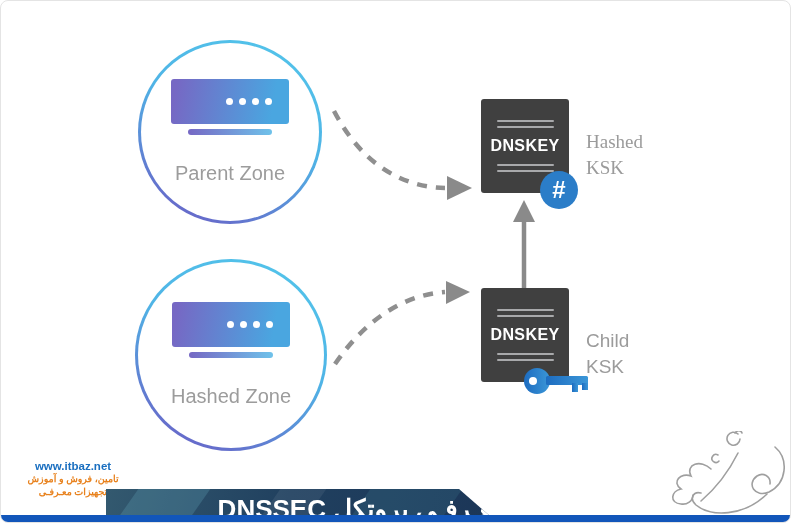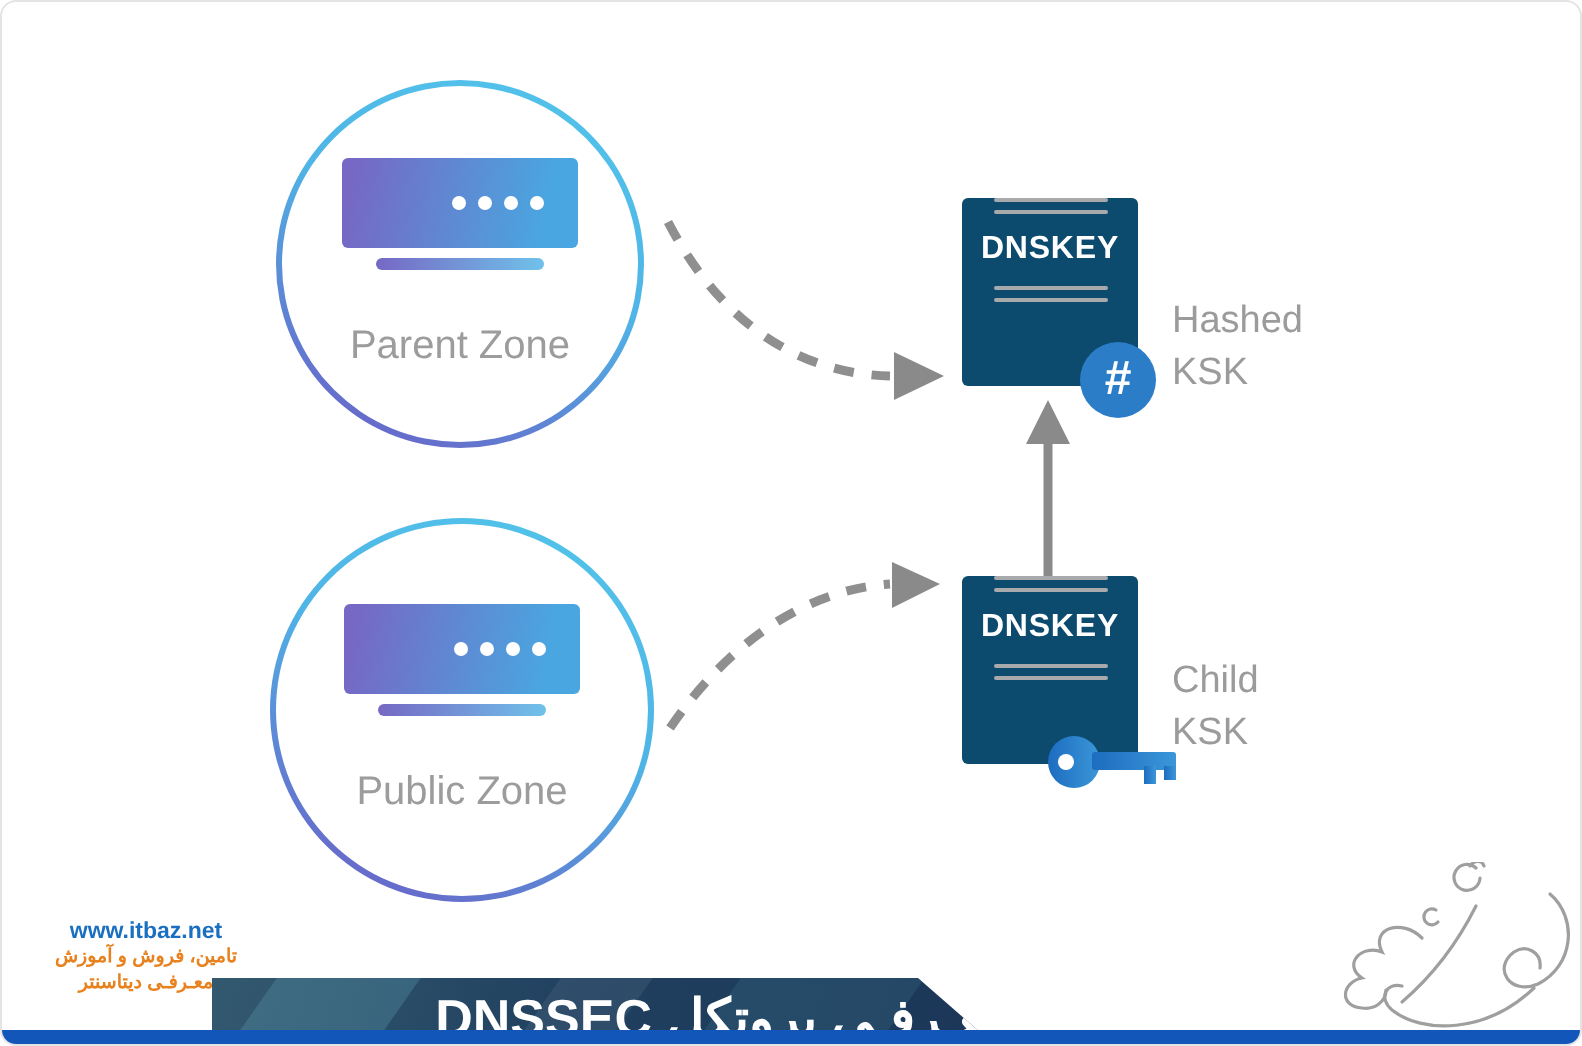--- a/index.html
+++ b/index.html
@@ -16,36 +16,36 @@
   .server-rect{width:118px;height:45px;border-radius:3px;
     background:linear-gradient(100deg,#7668c4 5%,#4aa6e0 85%);
     display:flex;align-items:center;justify-content:flex-end;padding-right:17px;box-sizing:border-box;}
   .server-dots{display:flex;gap:6px;}
   .server-dots i{width:7px;height:7px;border-radius:50%;background:#fff;}
   .server-underline{width:84px;height:6px;border-radius:3px;margin-top:5px;
     background:linear-gradient(90deg,#7668c4,#6fc2ea);}
   .zone-label{margin-top:27px;font-size:20px;color:#9c9c9c;}
 
   
-  .dnskey-box{position:absolute;width:88px;height:94px;background:#0c4a6e;border-radius:3px;
-    display:flex;flex-direction:column;align-items:center;gap:9px;}
+  .dnskey-box{position:absolute;width:88px;height:94px;background:#404040;border-radius:3px;
+    display:flex;flex-direction:column;align-items:center;justify-content:center;gap:9px;}
   .box-top{left:480px;top:98px;}
   .box-bottom{left:480px;top:287px;}
   .rule-pair{display:flex;flex-direction:column;gap:4px;}
   .rule-pair i{display:block;width:57px;height:2px;background:#a8a9ab;border-radius:1px;}
   .dnskey-text{color:#fff;font-weight:bold;font-size:16px;letter-spacing:.4px;}
 
   .hash-badge{position:absolute;left:539px;top:170px;width:38px;height:38px;border-radius:50%;
     background:#2b7dc8;color:#fff;font-weight:bold;font-size:24px;
     display:flex;align-items:center;justify-content:center;}
 
   .key-icon{position:absolute;left:521px;top:363px;}
 
   .side-label{position:absolute;width:90px;color:#9b9b9b;font-size:19px;line-height:26px;}
-  .label-hashed{left:585px;top:147px;}
+  .label-hashed{left:585px;top:128px;font-family:Liberation Serif, serif;}
   .label-public{left:585px;top:327px;}
 
   
   .arrows{position:absolute;left:0;top:0;pointer-events:none;}
 
   
   .logo-block{position:absolute;left:14px;top:458px;width:116px;text-align:center;direction:rtl;}
   .logo-row{display:flex;flex-direction:row-reverse;align-items:center;justify-content:center;gap:4px;}
   .logo-name{font-size:13.5px;font-weight:bold;color:#1c3461;}
   .logo-mark{width:13px;height:12px;border-radius:2px;background:#2e6cb5;position:relative;flex:0 0 auto;}
@@ -90,21 +90,21 @@
   <div class="zone-circle zone-child">
     <div class="server-rect">
       <div class="server-dots">
           <i></i>
           <i></i>
           <i></i>
           <i></i>
         </div>
     </div>
     <div class="server-underline"></div>
-    <div class="zone-label">Public Zone</div>
+    <div class="zone-label">Hashed Zone</div>
   </div>
 
   <svg class="arrows" width="791" height="523" viewBox="0 0 791 523">
     <path d="M 333 110 C 360 162 400 186 444 187" fill="none" stroke="#8f8f8f" stroke-width="4.5" stroke-dasharray="10 9"></path>
     <polygon points="446,175 446,199 471,187" fill="#8a8a8a"></polygon>
     <path d="M 334 363 C 362 322 400 294 444 291" fill="none" stroke="#8f8f8f" stroke-width="4.5" stroke-dasharray="10 9"></path>
     <polygon points="445,280 445,303 469,291" fill="#8a8a8a"></polygon>
     <line x1="523" y1="287" x2="523" y2="219" stroke="#8a8a8a" stroke-width="4.5"></line>
     <polygon points="512,221 534,221 523,199" fill="#8a8a8a"></polygon>
   </svg>
@@ -151,21 +151,21 @@
     <rect x="60" y="19" width="6" height="7" fill="url(#kg)"></rect>
   </svg>
   <div class="side-label label-public">
     <div>Child</div>
     <div>KSK</div>
   </div>
 
   <div class="logo-block">
     <div class="logo-site">www.itbaz.net</div>
     <div class="logo-tag">تامین، فروش و آموزش</div>
-    <div class="logo-tag">معـرفـی دیتاسنتر</div>
+    <div class="logo-tag">تجهیزات معـرفـی</div>
   </div>
 
   <div class="banner">
     <div class="deco deco1"></div>
     <div class="deco deco2"></div>
     <div class="deco deco3"></div>
     <div class="banner-title">معـرفـی پروتکل DNSSEC</div>
   </div>
 
   <svg class="watermark" width="140" height="88" viewBox="0 0 140 88">

